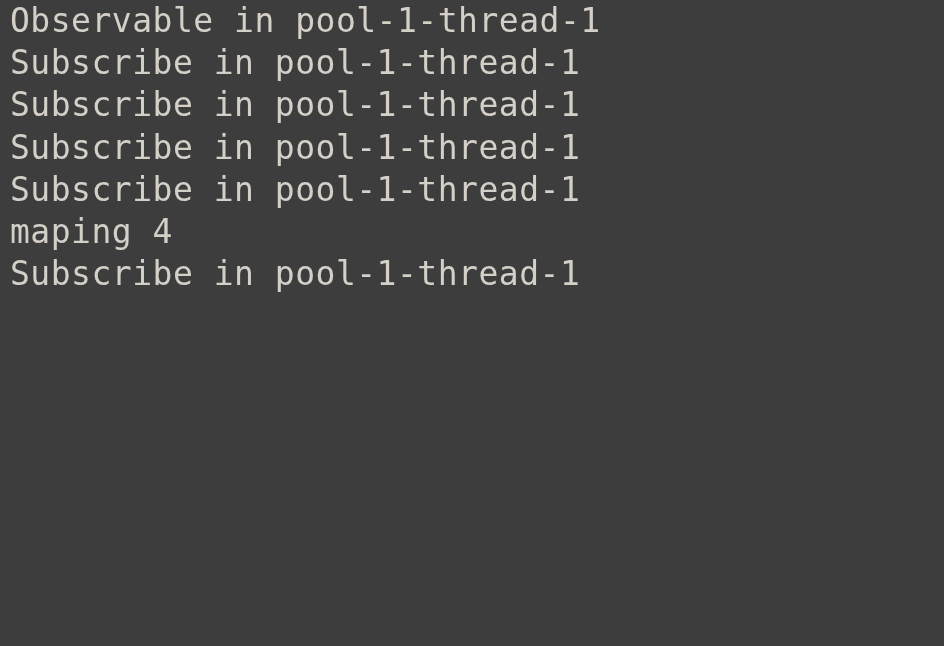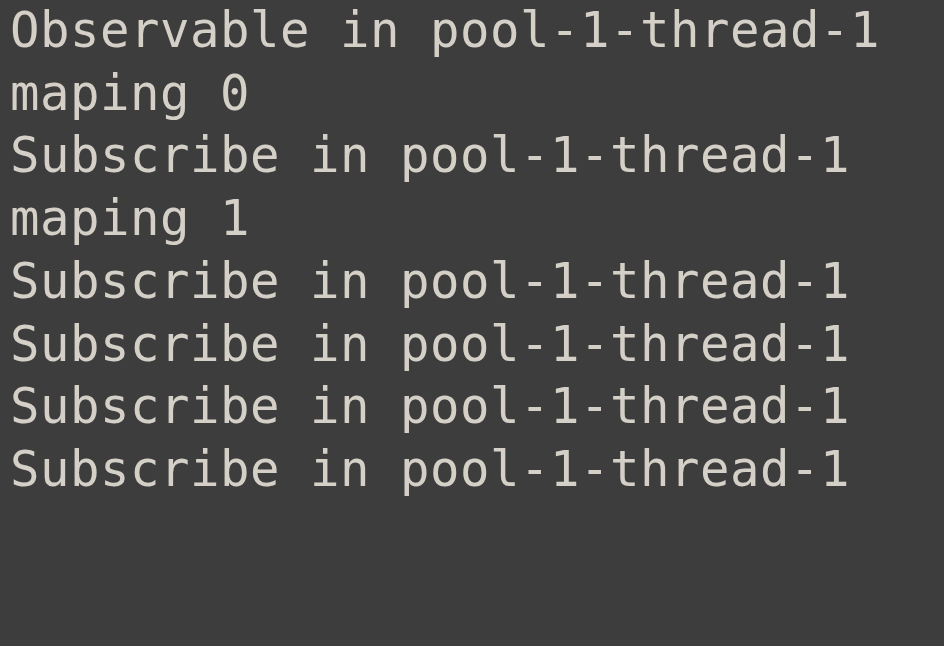--- a/index.html
+++ b/index.html
@@ -13,30 +13,29 @@
       height: 646px;
       overflow: hidden;
       font-family: "Menlo", "Monaco", "Consolas", monospace;
     }
     .console {
       padding: 0 10px;
       line-height: 1.28;
     }
     .log-line {
       color: #d4d0c8;
-      font-size: 49px;
+      font-size: 33px;
       white-space: pre;
       letter-spacing: 0.5px;
     }
   </style>
 </head>
 <body>
 
 <div class="console">
   <div class="log-line">Observable in pool-1-thread-1</div>
-  <div class="log-line">maping 0</div>
-  <div class="log-line">Subscribe in pool-1-thread-1</div>
-  <div class="log-line">maping 1</div>
   <div class="log-line">Subscribe in pool-1-thread-1</div>
   <div class="log-line">Subscribe in pool-1-thread-1</div>
   <div class="log-line">Subscribe in pool-1-thread-1</div>
   <div class="log-line">Subscribe in pool-1-thread-1</div>
+  <div class="log-line">maping 4</div>
+  <div class="log-line">Subscribe in pool-1-thread-1</div>
 </div>
 
 </body></html>

